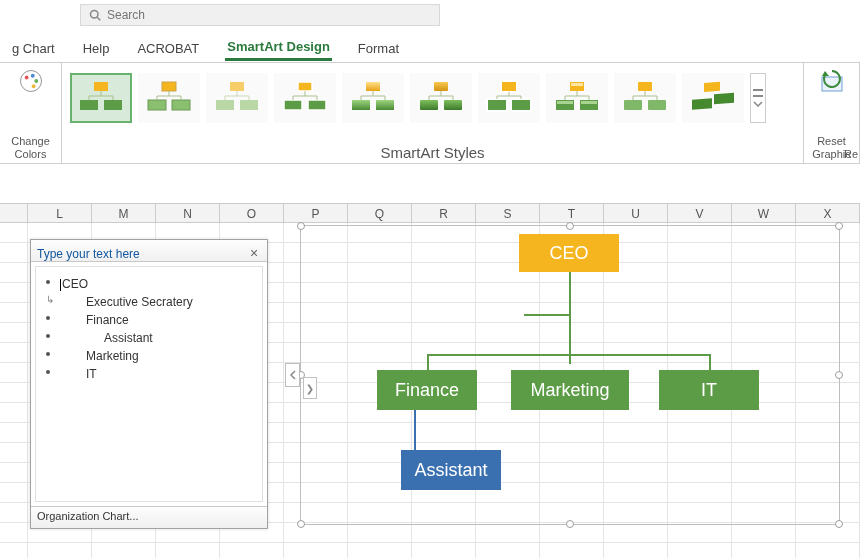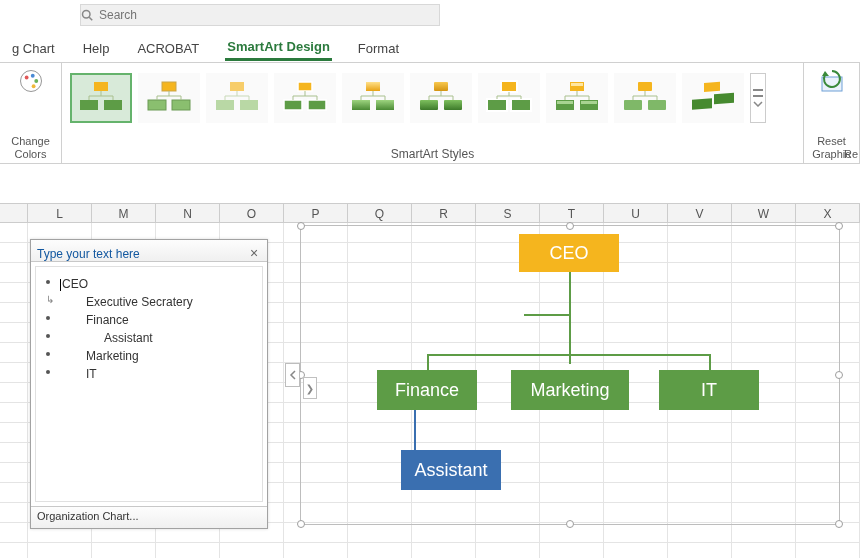--- a/index.html
+++ b/index.html
@@ -1,19 +1,19 @@
 <!DOCTYPE html>
 <html><head>
 <meta charset="utf-8">
 <style>
   * { box-sizing: border-box; margin: 0; padding: 0; font-family: "Segoe UI", Arial, sans-serif; }
   body { background: #fff; font-size: 12px; color: #333; width: 860px; height: 558px; overflow: hidden; position: relative; }
 
   
-  .search-bar { position: absolute; left: 80px; top: 4px; width: 360px; height: 22px; background: #f0f0f0; border: 1px solid #d8d8d8; display: flex; align-items: center; padding: 0 0; }
+  .search-bar { position: absolute; left: 80px; top: 4px; width: 360px; height: 22px; background: #f0f0f0; border: 1px solid #d8d8d8; display: flex; align-items: center; padding: 0 8px; }
   .search-bar svg { width: 12px; height: 12px; stroke: #888; fill: none; stroke-width: 2; }
   .search-bar input { border: none; background: transparent; outline: none; margin-left: 6px; font-size: 12px; color: #666; flex: 1; }
 
   
   .tabs { position: absolute; top: 34px; left: 0; right: 0; height: 28px; display: flex; align-items: center; gap: 24px; padding-left: 0; }
   .tabs .tab { font-size: 13px; color: #444; cursor: pointer; padding: 4px 2px; }
   .tabs .tab.cut { padding-left: 12px; }
   .tabs .tab.active { color: #2b7a3d; border-bottom: 3px solid #2b7a3d; font-weight: 600; }
   .tabs-border { position: absolute; left:0; right:0; top:62px; border-top:1px solid #d0d0d0; }
 
@@ -25,21 +25,21 @@
   .ribbon-group.reset { width: 56px; align-items: center; }
   .ribbon-label { font-size: 11px; color: #555; text-align: center; line-height: 1.2; }
   .ribbon-icon-colors { width: 28px; height: 28px; }
 
   .style-row { display: flex; gap: 6px; align-items: center; height: 62px; }
   .style-thumb { width: 62px; height: 50px; background: #fafafa; border: 1px solid transparent; display: flex; align-items: center; justify-content: center; position: relative; }
   .style-thumb.selected { background: #d8ead9; border: 2px solid #65b36c; }
   .style-thumb svg { display: block; }
   .style-more { width: 16px; height: 50px; display: flex; flex-direction: column; align-items: center; justify-content: center; gap: 4px; border: 1px solid #ccc; }
   .style-more .bar { width: 10px; height: 2px; background: #888; }
-  .style-section-label { text-align:center; font-size:12px; color:#555; margin-top:4px;}
+  .style-section-label { text-align:center; font-size:15px; color:#555; margin-top:4px;}
 
   .reset-icon { width: 32px; height: 32px; }
 
   
   .sheet-area { position: absolute; top: 165px; left: 0; right: 0; bottom: 0; background: #fff; overflow: hidden; }
   .col-headers { position: absolute; top: 38px; left: 0; right: 0; height: 20px; border-top: 1px solid #ccc; border-bottom: 1px solid #ccc; background: #f3f3f3; display: flex; }
   .col-headers .col { width: 64px; border-right: 1px solid #ccc; text-align: center; font-size: 12px; color: #555; line-height: 20px; }
   .grid { position: absolute; top: 58px; left: 0; right: 0; bottom: 0; }
   .grid-row { height: 20px; border-bottom: 1px solid #e4e4e4; display: flex; }
   .grid-row .cell { width: 64px; border-right: 1px solid #e4e4e4; }

